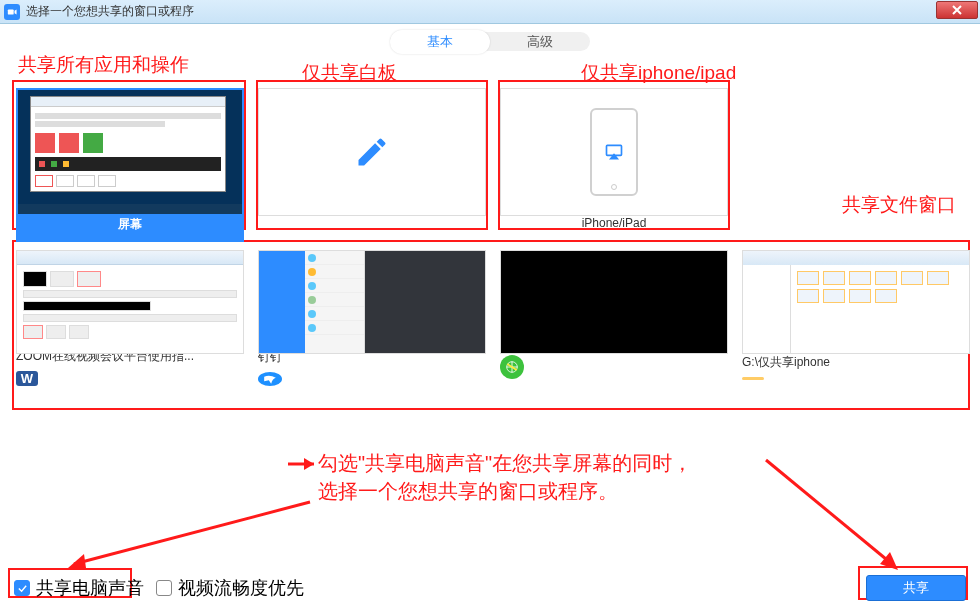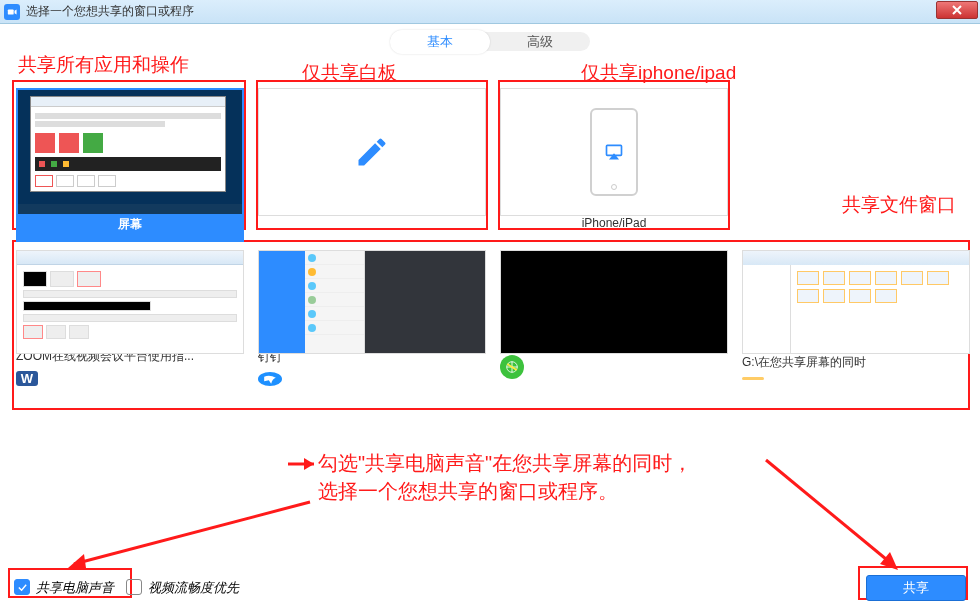--- a/index.html
+++ b/index.html
@@ -166,23 +166,22 @@
 .badge-360 { background:#3dc23d; }
 .badge-folder { background:#fc6; width:22px; height:18px; border-radius:2px;}
 
 
 .bottombar {
   position: absolute;
   bottom: 10px; left: 14px; right: 14px;
   display: flex; align-items: center; gap: 12px;
 }
 .chk {
-  display: flex; align-items: flex-start; gap: 6px;
-  font-size: 13px;
-  font-style: italic;
+  display: flex; align-items: center; gap: 6px;
+  font-size: 18px;
 }
 .chkbox {
   width: 16px; height: 16px; border:1px solid #888; border-radius:3px;
   display:flex; align-items:center; justify-content:center;
 }
 .chkbox.checked { background:#2d8cff; border-color:#2d8cff; color:#fff; }
 .share-btn {
   margin-left: auto;
   width: 100px; height: 26px;
   background:#2d8cff; color:#fff;
@@ -399,21 +398,21 @@
               <div class="f"></div>
               <div class="f"></div>
               <div class="f"></div>
             <div class="f"></div>
               <div class="f"></div>
           </div>
         </div>
       </div>
     </div>
     <div class="card-label">
-      <span>G:\在您共享屏幕的同时</span>
+      <span>G:\仅共享iphone</span>
       <span class="app-badge badge-folder"></span>
     </div>
   </div>
 </div>
 
 <div class="bottombar">
   <label class="chk">
     <span class="chkbox checked">
       <svg width="11" height="11" viewBox="0 0 24 24">
           <path d="M4 12 L10 18 L20 6" stroke="#fff" stroke-width="3" fill="none"></path>

